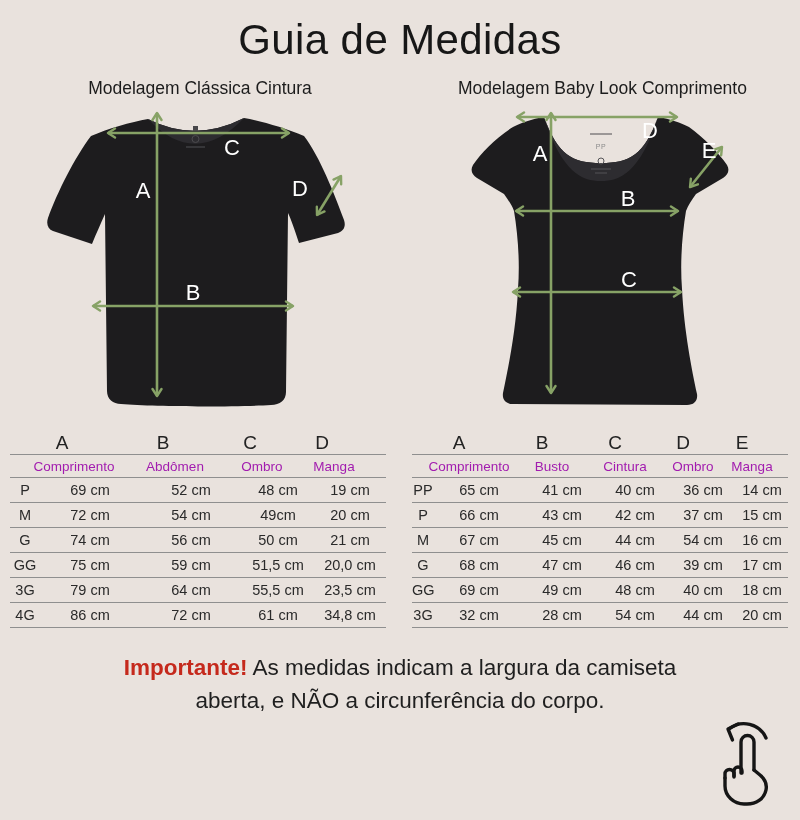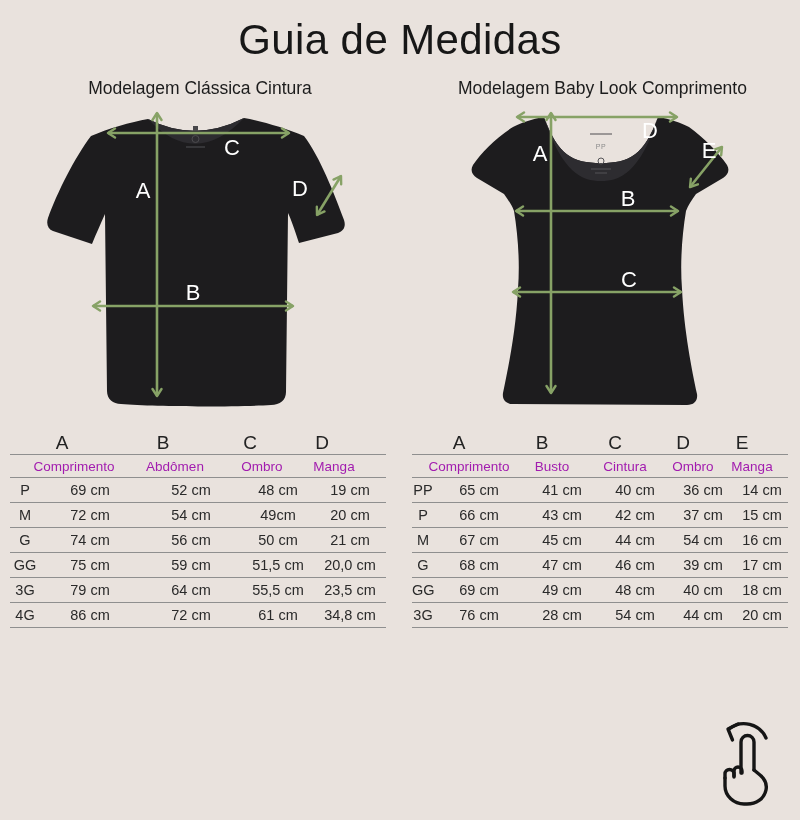--- a/index.html
+++ b/index.html
@@ -231,28 +231,33 @@
     <div class="row data-row">
       <span>GG</span>
       <span>69 cm</span>
       <span>49 cm</span>
       <span>48 cm</span>
       <span>40 cm</span>
       <span>18 cm</span>
     </div>
     <div class="row data-row">
       <span>3G</span>
-      <span>76 cm</span>
+      <span>32 cm</span>
       <span>28 cm</span>
       <span>54 cm</span>
       <span>44 cm</span>
       <span>20 cm</span>
     </div>
   </div>
 
+  <p class="note">
+    <span><span class="hl">Importante!</span><span> As medidas indicam a largura da camiseta</span></span>
+    <br>
+    <span>aberta, e NÃO a circunferência do corpo.</span>
+  </p>
 
   <svg class="swipe" viewBox="0 0 80 96">
     <path d="M62 26 A24 24 0 0 0 25 17"></path>
     <path d="M34 12 L24 17 L28.5 28"></path>
     <path d="M37 61 V30 a6.5 6.5 0 0 1 13 0 V58"></path>
     <path d="M50 58 l6 5 c5 4 7 10 6 15 -2 9 -10 14 -19 14 h-3 c-10 0 -19 -8 -19 -18 v-8"></path>
     <path d="M21 66 v-4 a4.5 4.5 0 0 1 9 0 v3"></path>
     <path d="M30 64 v-5 a4 4 0 0 1 8 0 v2"></path>
   </svg>
 

